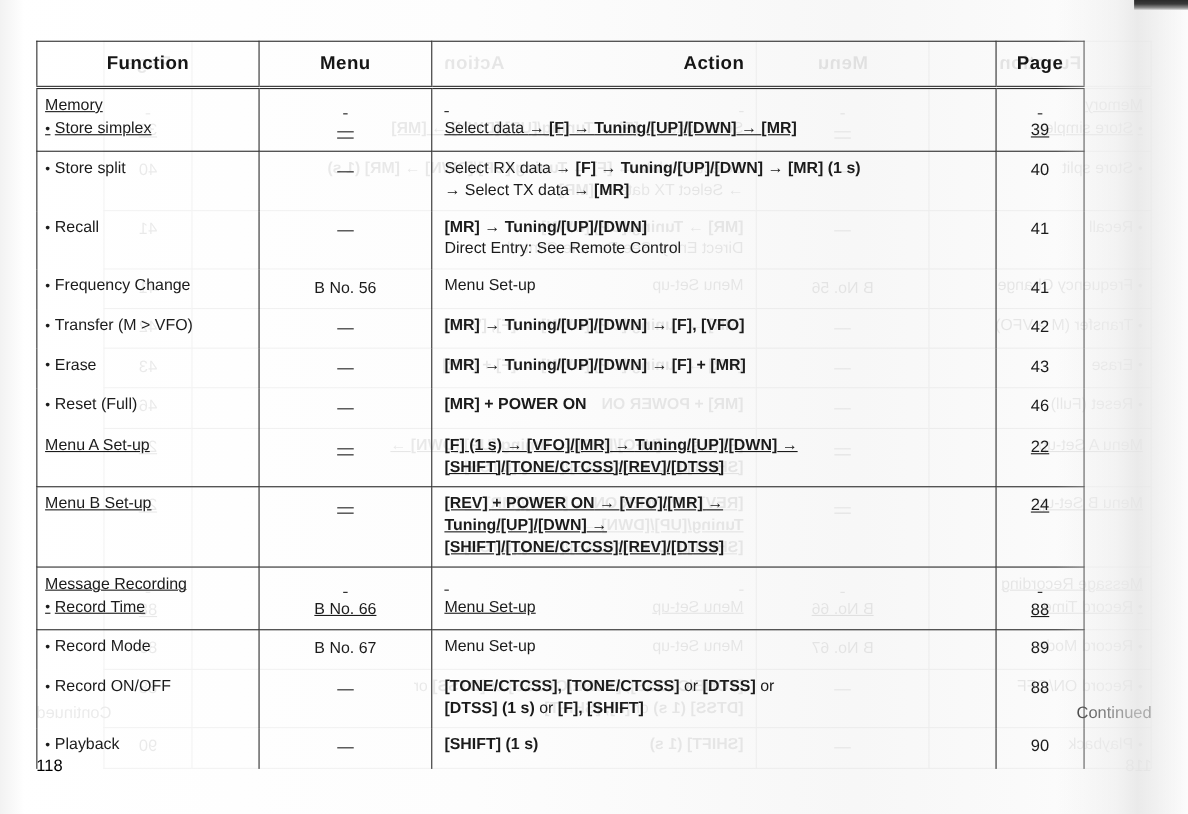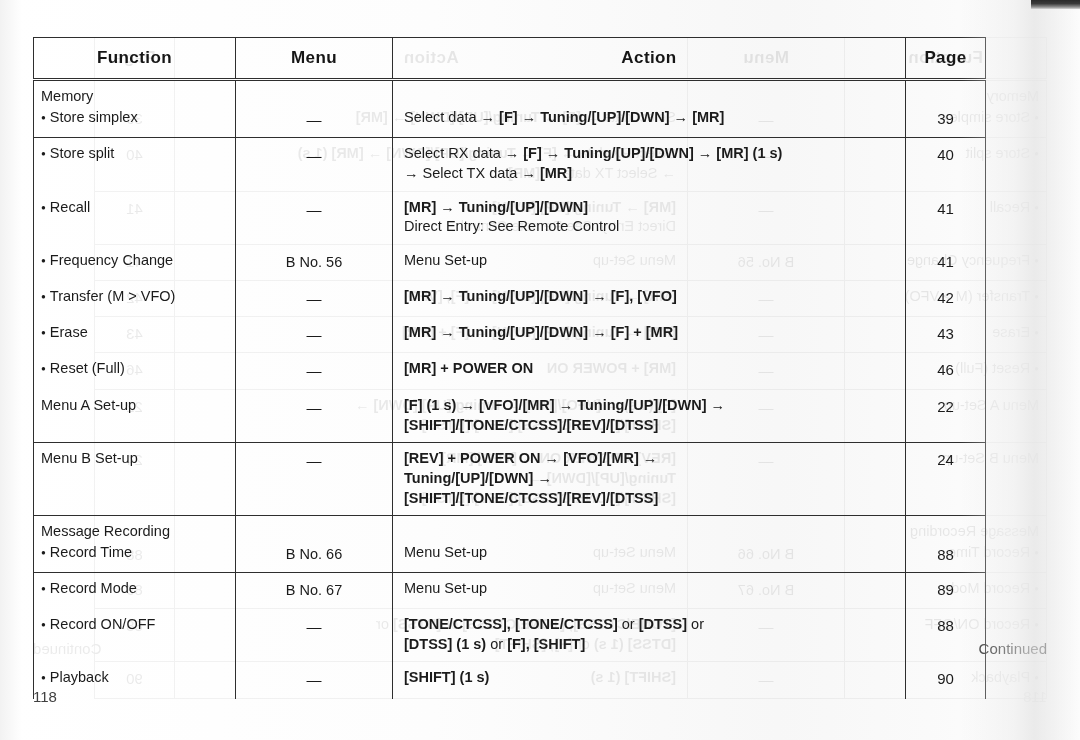--- a/index.html
+++ b/index.html
@@ -109,21 +109,21 @@
     line-height: 1.36;
     color: #1b1b1b;
   }
   .cell.func { padding-left: 7px; }
   .cell.menu { text-align: center; padding-top: 8px; }
   .cell.act  { padding-left: 11px; }
   .cell.page { text-align: center; padding-top: 7px; font-size: 15px; }
 
   
   tr.dotted > td { border-top: 1px dotted #3a3a3a; border-bottom-color: transparent; }
-  tr.solid-top > td { border-top: 1.5px solid #2e2e2e; }
+  tr.solid-top > td { border-top: 1.5px solid #2e2e2e; text-decoration: underline; }
 
   .grp-title { display: block; margin-bottom: 1px; }
   .bullet-row { display: block; white-space: nowrap; }
   .bullet-row::before {
     content: "\25CF";
     font-size: 8px;
     vertical-align: 2px;
     margin-right: 4px;
   }
   .dash { font-size: 15px; letter-spacing: 0; }
@@ -139,21 +139,21 @@
     right: 33px;
     top: 640px;
     font-size: 15px;
     color: #252525;
   }
   .folio {
     position: absolute;
     left: 33px;
     top: 688px;
     font-size: 15px;
-    color: #404040;
+    color: #000000;
   }
 </style>
 </head>
 <body>
 
 <div class="scan-page"></div>
 <div class="scan-left-fold"></div>
 
 <div class="ghost-layer" aria-hidden="true">
   <div class="sheet">

